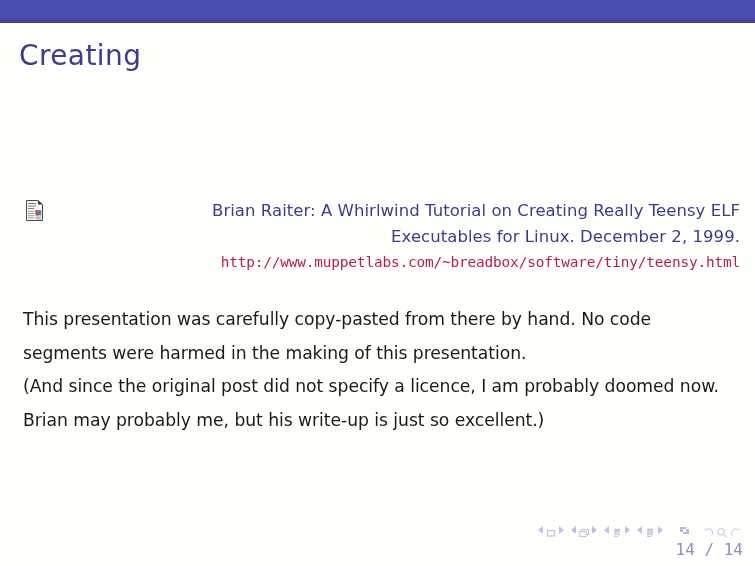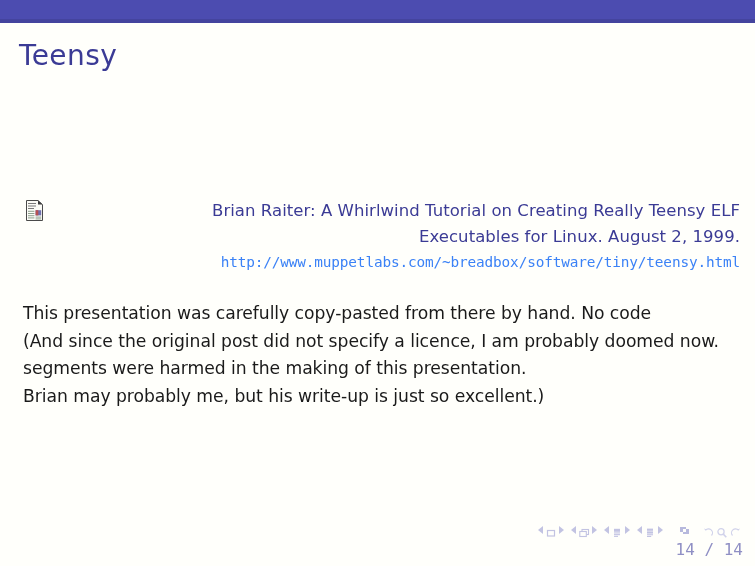--- a/index.html
+++ b/index.html
@@ -85,41 +85,42 @@
   }
   .bib-line {
     display: block;
     white-space: nowrap;
   }
   .bib-url {
     display: block;
     font-family: "DejaVu Sans Mono", monospace;
     font-size: 14.4px;
     line-height: 25px;
-    color: #3b82f6;
+    color: #be185d;
     letter-spacing: -0.15px;
     white-space: nowrap;
     margin-top: 1px;
   }
 
   
   .body-block {
     position: absolute;
     left: 23px;
     top: 300px;
     width: 716px;
     font-family: "DejaVu Sans", sans-serif;
     font-size: 17.2px;
     line-height: 27.6px;
     color: #1a1a1a;
     letter-spacing: -0.05px;
   }
   .body-line {
     display: block;
     white-space: nowrap;
+    margin-top: 6px;
   }
 
   
   .navbar {
     position: absolute;
     right: 13px;
     bottom: 30px;
     display: flex;
     align-items: center;
     gap: 0px;
@@ -169,21 +170,21 @@
   }
 </style>
 </head>
 <body>
 
 <div class="slide">
 
   <div class="headbar"></div>
   <div class="headbar-shadow"></div>
 
-  <div class="frame-title">Teensy</div>
+  <div class="frame-title">Creating</div>
 
   <div class="bib-block">
     <div class="bib-entry">
 
       <span class="bib-icon">
         <svg width="17" height="21" viewBox="0 0 17 21" xmlns="http://www.w3.org/2000/svg">
           <path d="M0.5 0.5 H12 L16.5 4.6 V20.5 H0.5 Z" fill="#fbfbf6" stroke="#4a4a4a" stroke-width="1"></path>
           <path d="M12 0.5 L16.5 4.6 H12 Z" fill="#3a3a3a"></path>
           <g fill="#7a7a7a">
             <rect x="2" y="3" width="8" height="1"></rect>
@@ -200,31 +201,31 @@
           <rect x="9.6" y="10.2" width="2.7" height="5.2" fill="#b85050"></rect>
           <g fill="#8ea08e">
             <rect x="9.6" y="16.6" width="5.6" height="1"></rect>
             <rect x="9.6" y="18.4" width="5.6" height="1"></rect>
           </g>
         </svg>
       </span>
 
       <div class="bib-text">
         <span class="bib-line">Brian Raiter: A Whirlwind Tutorial on Creating Really Teensy ELF</span>
-        <span class="bib-line">Executables for Linux. August 2, 1999.</span>
+        <span class="bib-line">Executables for Linux. December 2, 1999.</span>
         <span class="bib-url">http://www.muppetlabs.com/~breadbox/software/tiny/teensy.html</span>
       </div>
 
     </div>
   </div>
 
   <div class="body-block">
     <span class="body-line">This presentation was carefully copy-pasted from there by hand.  No code</span>
+    <span class="body-line">segments were harmed in the making of this presentation.</span>
     <span class="body-line">(And since the original post did not specify a licence, I am probably doomed now.</span>
-    <span class="body-line">segments were harmed in the making of this presentation.</span>
     <span class="body-line">Brian may probably me, but his write-up is just so excellent.)</span>
   </div>
 
   <div class="navbar">
 
     <span class="nav-group">
       <span class="nav-tri left"></span>
       <span class="nav-glyph">
         <svg width="12" height="12" viewBox="0 0 12 12" xmlns="http://www.w3.org/2000/svg">
           <rect x="2.5" y="3.5" width="7" height="5.5" fill="none" stroke="#9ea0d4" stroke-width="1.2"></rect>

